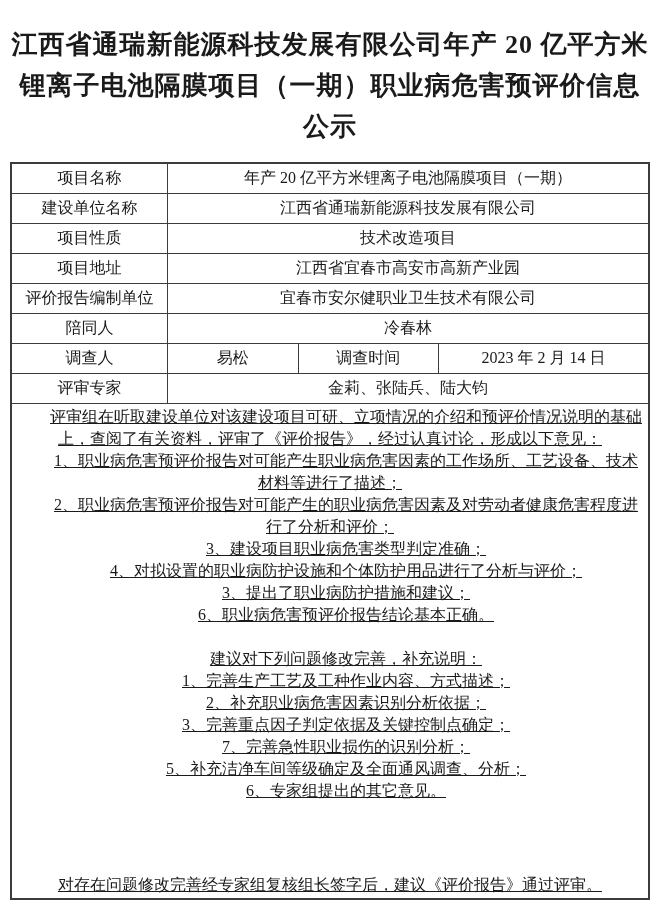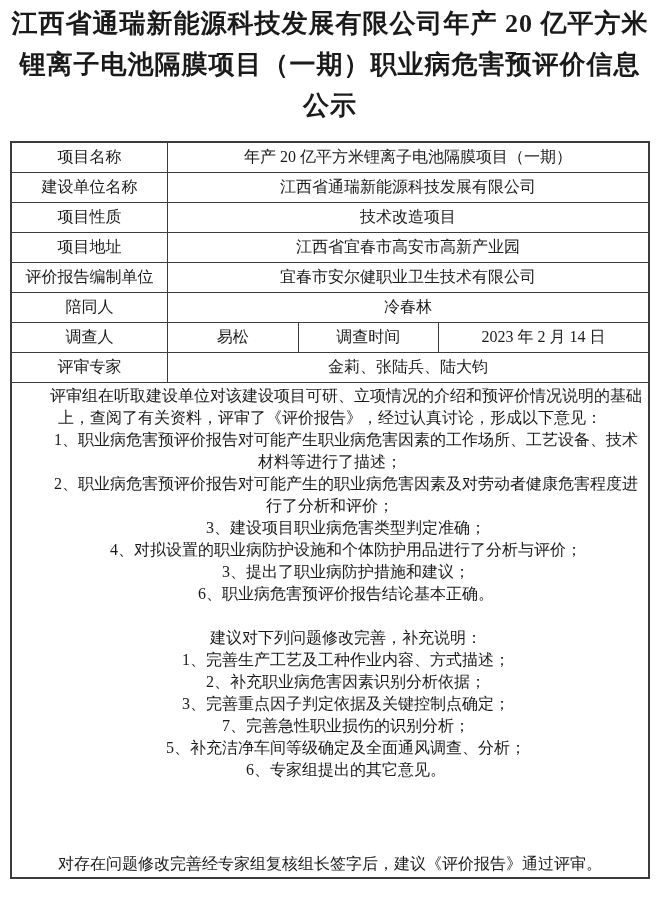--- a/index.html
+++ b/index.html
@@ -6,21 +6,21 @@
   html, body {
     width: 660px;
     background: #ffffff;
     color: #1a1a1a;
     font-family: "Liberation Serif", "DejaVu Serif", serif;
   }
   .page {
     width: 660px;
     height: 908px;
     background: #ffffff;
-    padding-top: 3px;
+    padding-top: 24px;
     overflow: hidden;
   }
   .doc-title {
     width: 644px;
     margin: 0 auto;
     font-size: 26px;
     font-weight: bold;
     line-height: 41px;
     text-align: center;
     letter-spacing: 1px;
@@ -39,20 +39,21 @@
     text-align: center;
     vertical-align: middle;
     padding: 2px 4px;
     line-height: 20px;
   }
   td.opinion-cell {
     height: 500px;
     text-align: left;
     vertical-align: top;
     padding: 6px 12px 8px 12px;
+    text-decoration: underline;
   }
   .opinion-cell p {
     font-size: 16px;
     line-height: 22px;
     text-indent: 2em;
   }
   .gap-line { height: 22px; }
   .conclusion {
     margin-top: 72px;
     text-indent: 0 !important;

